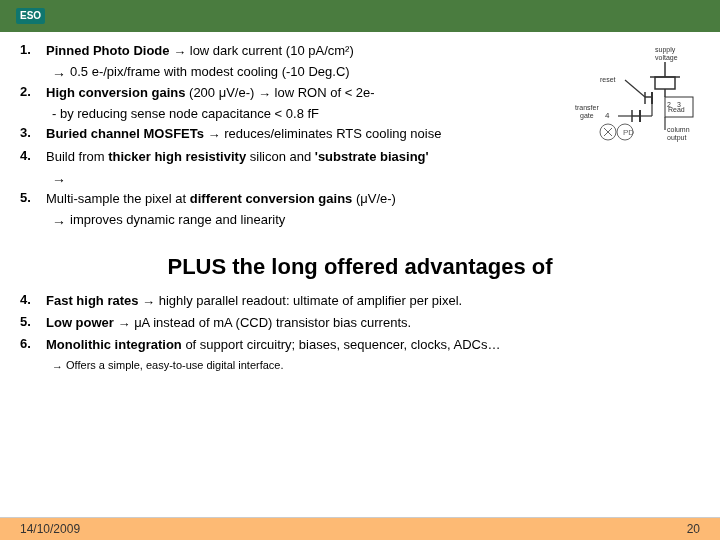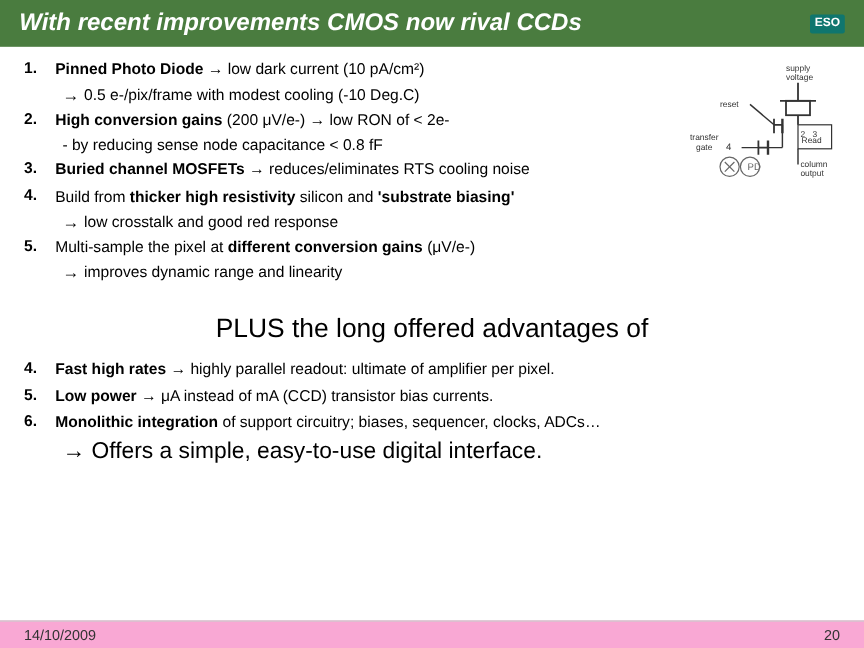--- a/index.html
+++ b/index.html
@@ -90,70 +90,69 @@
       gap: 4px;
     }
     .arrow {
       font-size: 14px;
     }
 
     
     .divider-section {
       text-align: center;
       font-size: 22px;
-      font-weight: normal;
+      font-weight: bold;
       color: #000;
       margin: 10px 0 8px 0;
       padding: 4px 0;
     }
 
     
     .bottom-list {
       padding: 0 20px;
     }
     .bottom-item {
       display: flex;
       gap: 8px;
       margin-bottom: 4px;
       font-size: 13px;
       align-items: flex-start;
     }
     .bottom-arrow-line {
       margin-left: 32px;
       margin-bottom: 4px;
-      font-size: 19px;
+      font-size: 11px;
     }
 
     
     .footer {
       position: absolute;
       bottom: 0;
       left: 0;
       right: 0;
       display: flex;
       justify-content: space-between;
       align-items: center;
       padding: 4px 20px;
       border-top: 1px solid #ccc;
       font-size: 12px;
       color: #333;
-      background: #f9a8d4;
+      background: #fdba74;
     }
 
     
     .circuit-svg {
       width: 130px;
       height: 110px;
     }
   </style>
 </head>
 <body>
 
 <div class="header">
-  <span class="header-title">With recent improvements CMOS now rival CCDs</span>
   <div class="header-logo">
     <div class="eso-badge">ESO</div>
   </div>
 </div>
 
 <div class="main">
   <div class="left-col">
 
     <div class="list-item">
       <span class="list-num">1.</span>
@@ -187,21 +186,20 @@
     </div>
 
     <div class="list-item">
       <span class="list-num">4.</span>
       <span class="list-text">
         Build from <span class="underline-bold">thicker high resistivity</span> silicon and <span class="underline-bold">'substrate biasing'</span>
       </span>
     </div>
     <div class="arrow-line">
       <span class="arrow">→</span>
-      <span>low crosstalk and good red response</span>
     </div>
 
     <div class="list-item">
       <span class="list-num">5.</span>
       <span class="list-text">
         Multi-sample the pixel at <span class="underline-bold">different conversion gains</span> (μV/e-)
       </span>
     </div>
     <div class="arrow-line">
       <span class="arrow">→</span>

